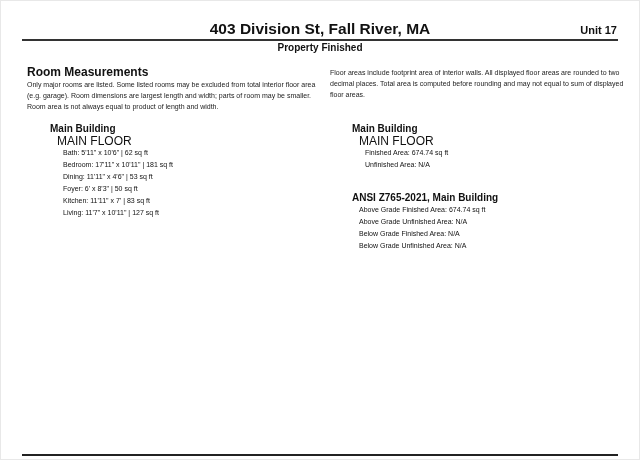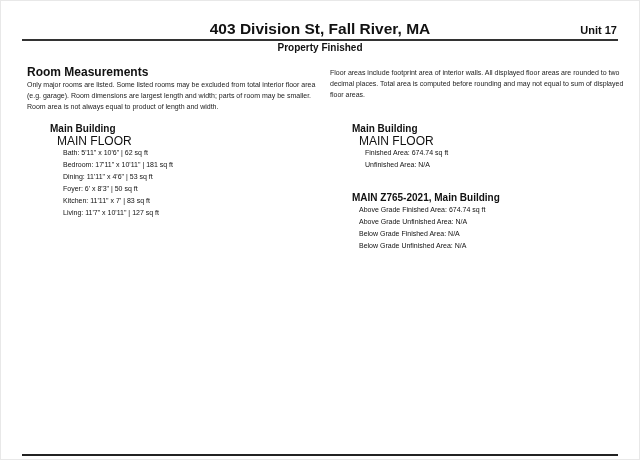--- a/index.html
+++ b/index.html
@@ -69,20 +69,20 @@
 </div>
 
 <div class="block-right-1">
   <div class="group-title">Main Building</div>
   <div class="floor-title">MAIN FLOOR</div>
   <div class="item">Finished Area: 674.74 sq ft</div>
   <div class="item">Unfinished Area: N/A</div>
 </div>
 
 <div class="block-right-2">
-  <div class="group-title">MAIN Z765-2021, Main Building</div>
+  <div class="group-title">ANSI Z765-2021, Main Building</div>
   <div class="ansi-item">Above Grade Finished Area: 674.74 sq ft</div>
   <div class="ansi-item">Above Grade Unfinished Area: N/A</div>
   <div class="ansi-item">Below Grade Finished Area: N/A</div>
   <div class="ansi-item">Below Grade Unfinished Area: N/A</div>
 </div>
 
 <div class="rule-bottom"></div>
 
 </body></html>

